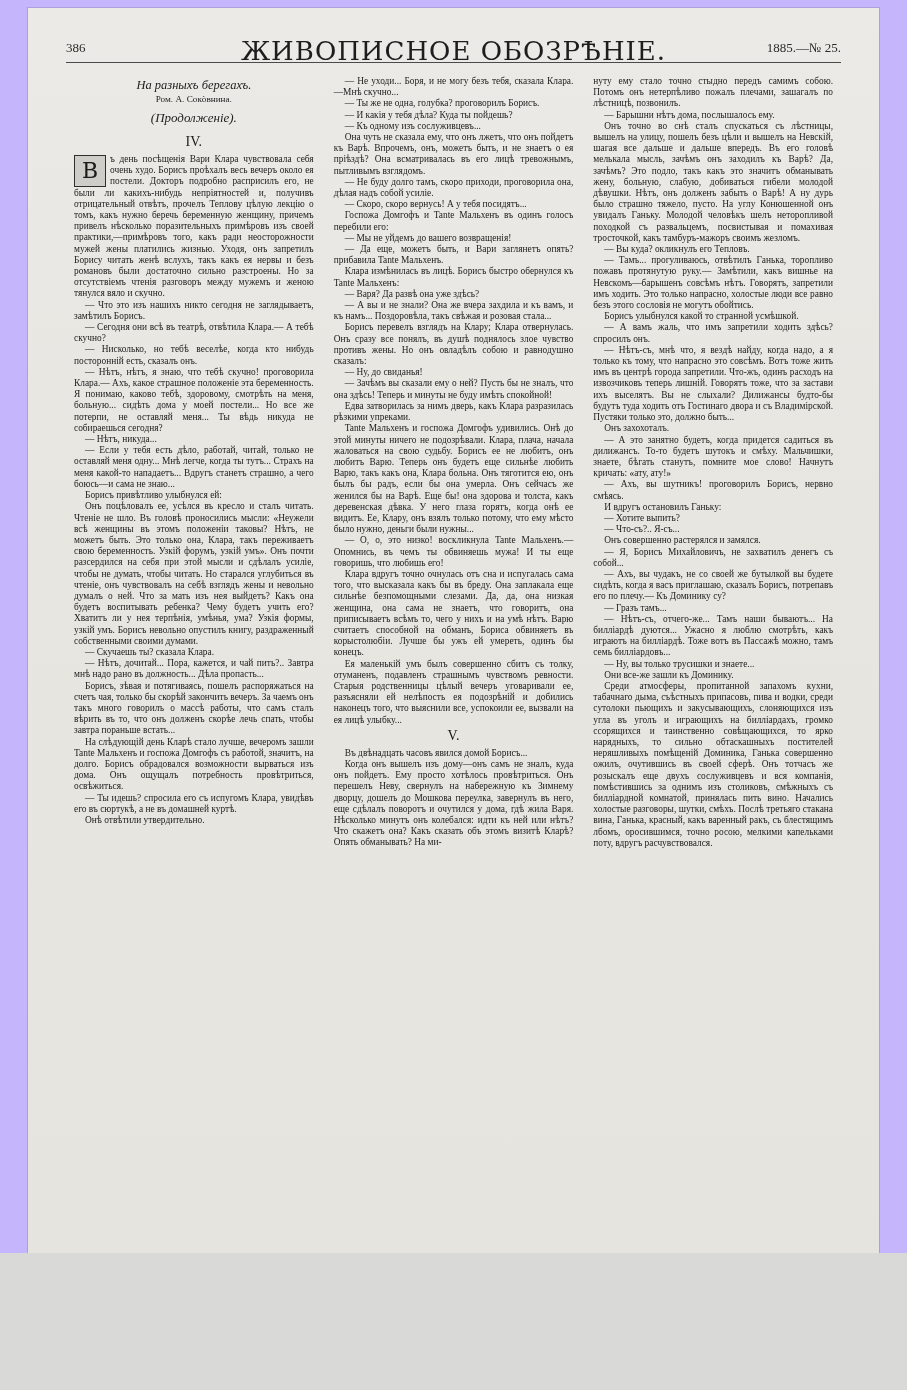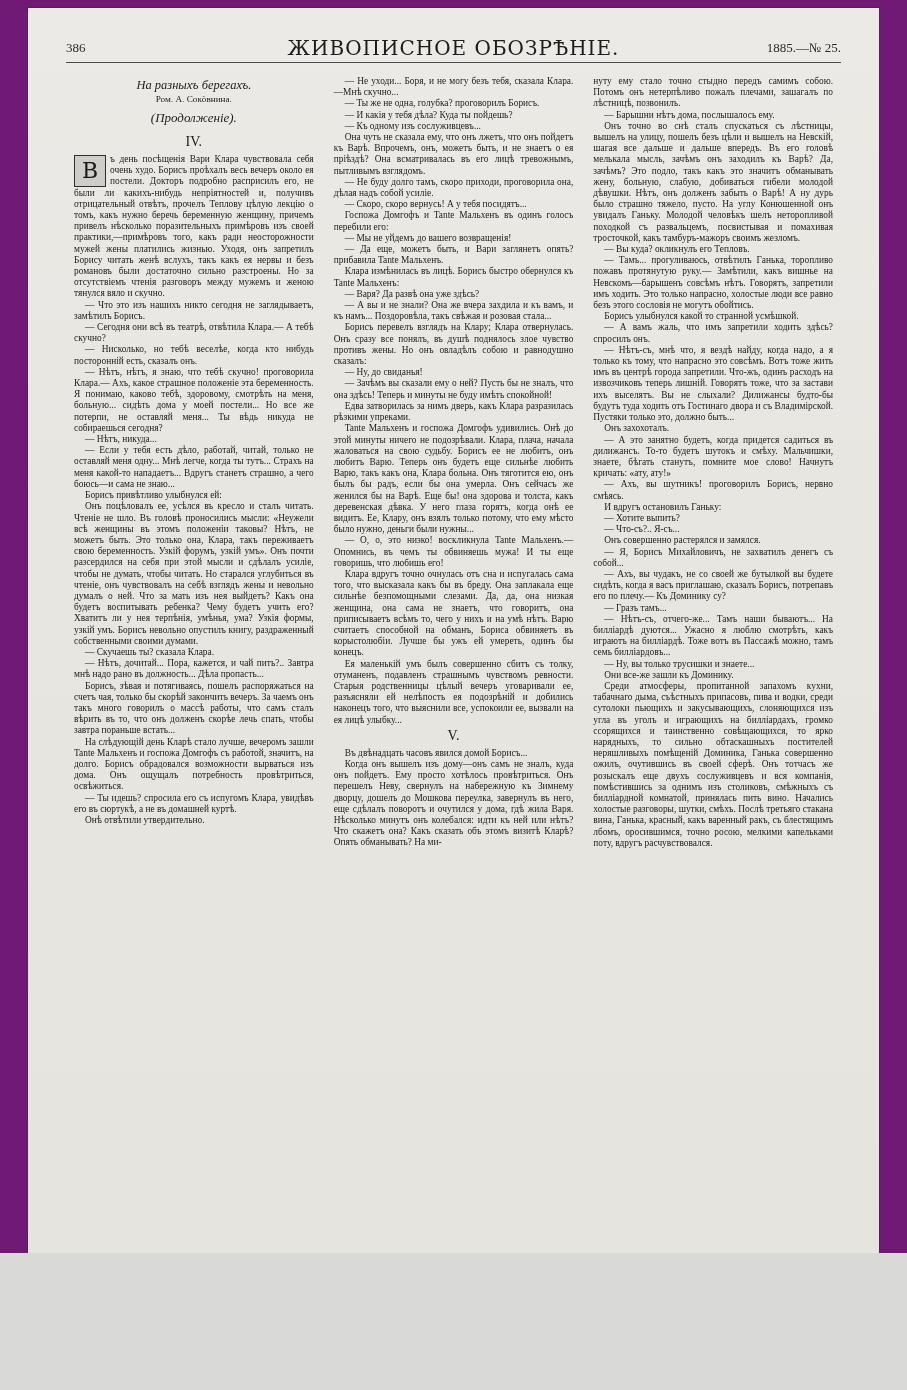--- a/index.html
+++ b/index.html
@@ -1,27 +1,27 @@
 <!DOCTYPE html>
 <html><head>
 <meta charset="utf-8">
 <style>
   html,body{margin:0;padding:0;background:#d8d8d6;}
   body{width:907px;height:1390px;font-family:"Liberation Serif",serif;overflow:hidden;}
-  .page{position:relative;width:907px;height:1390px;background:#701a75;}
+  .page{position:relative;width:907px;height:1390px;background:#c4b5fd;}
   .scan{position:absolute;left:28px;top:8px;width:851px;height:1245px;background:#e9e8e4;
         box-shadow:0 0 1px #bbb inset;}
   .paper{position:absolute;left:0;top:0;width:851px;height:1245px;
          background:linear-gradient(180deg,#eceae6 0%,#e8e6e1 40%,#e6e4df 100%);}
   .frame{position:absolute;left:38px;top:28px;width:775px;height:1190px;}
   
   .hdr{position:relative;height:30px;}
   .folio{position:absolute;left:0;top:4px;font-size:13px;color:#2a2a2a;}
   .masthead{position:absolute;left:0;right:0;top:0;text-align:center;}
-  .masthead .mtxt{font-family:"DejaVu Serif",serif;font-size:20px;letter-spacing:1px;color:#1d1d1d;}
+  .masthead .mtxt{font-family:"DejaVu Serif",serif;font-size:26px;letter-spacing:1px;color:#1d1d1d;}
   .issue{position:absolute;right:0;top:4px;font-size:13px;color:#2a2a2a;}
   .rule{position:absolute;left:0;right:0;top:26px;border-top:1px solid #4a4a4a;}
   
   .cols{position:absolute;left:0;top:40px;width:775px;height:1130px;display:flex;gap:4px;}
   .col{width:241px;padding:0 8px;box-sizing:content-box;}
   .col+.col{border-left:0px;}
   .t{font-size:9.4px;line-height:11.2px;text-align:justify;color:#1c1c1c;
      text-justify:inter-word;hyphens:auto;-webkit-hyphens:auto;margin:0 0 0 0;}
   .t.ind{text-indent:11px;}
   .title{text-align:center;font-size:12.5px;font-style:italic;color:#1b1b1b;margin:2px 0 1px;}

